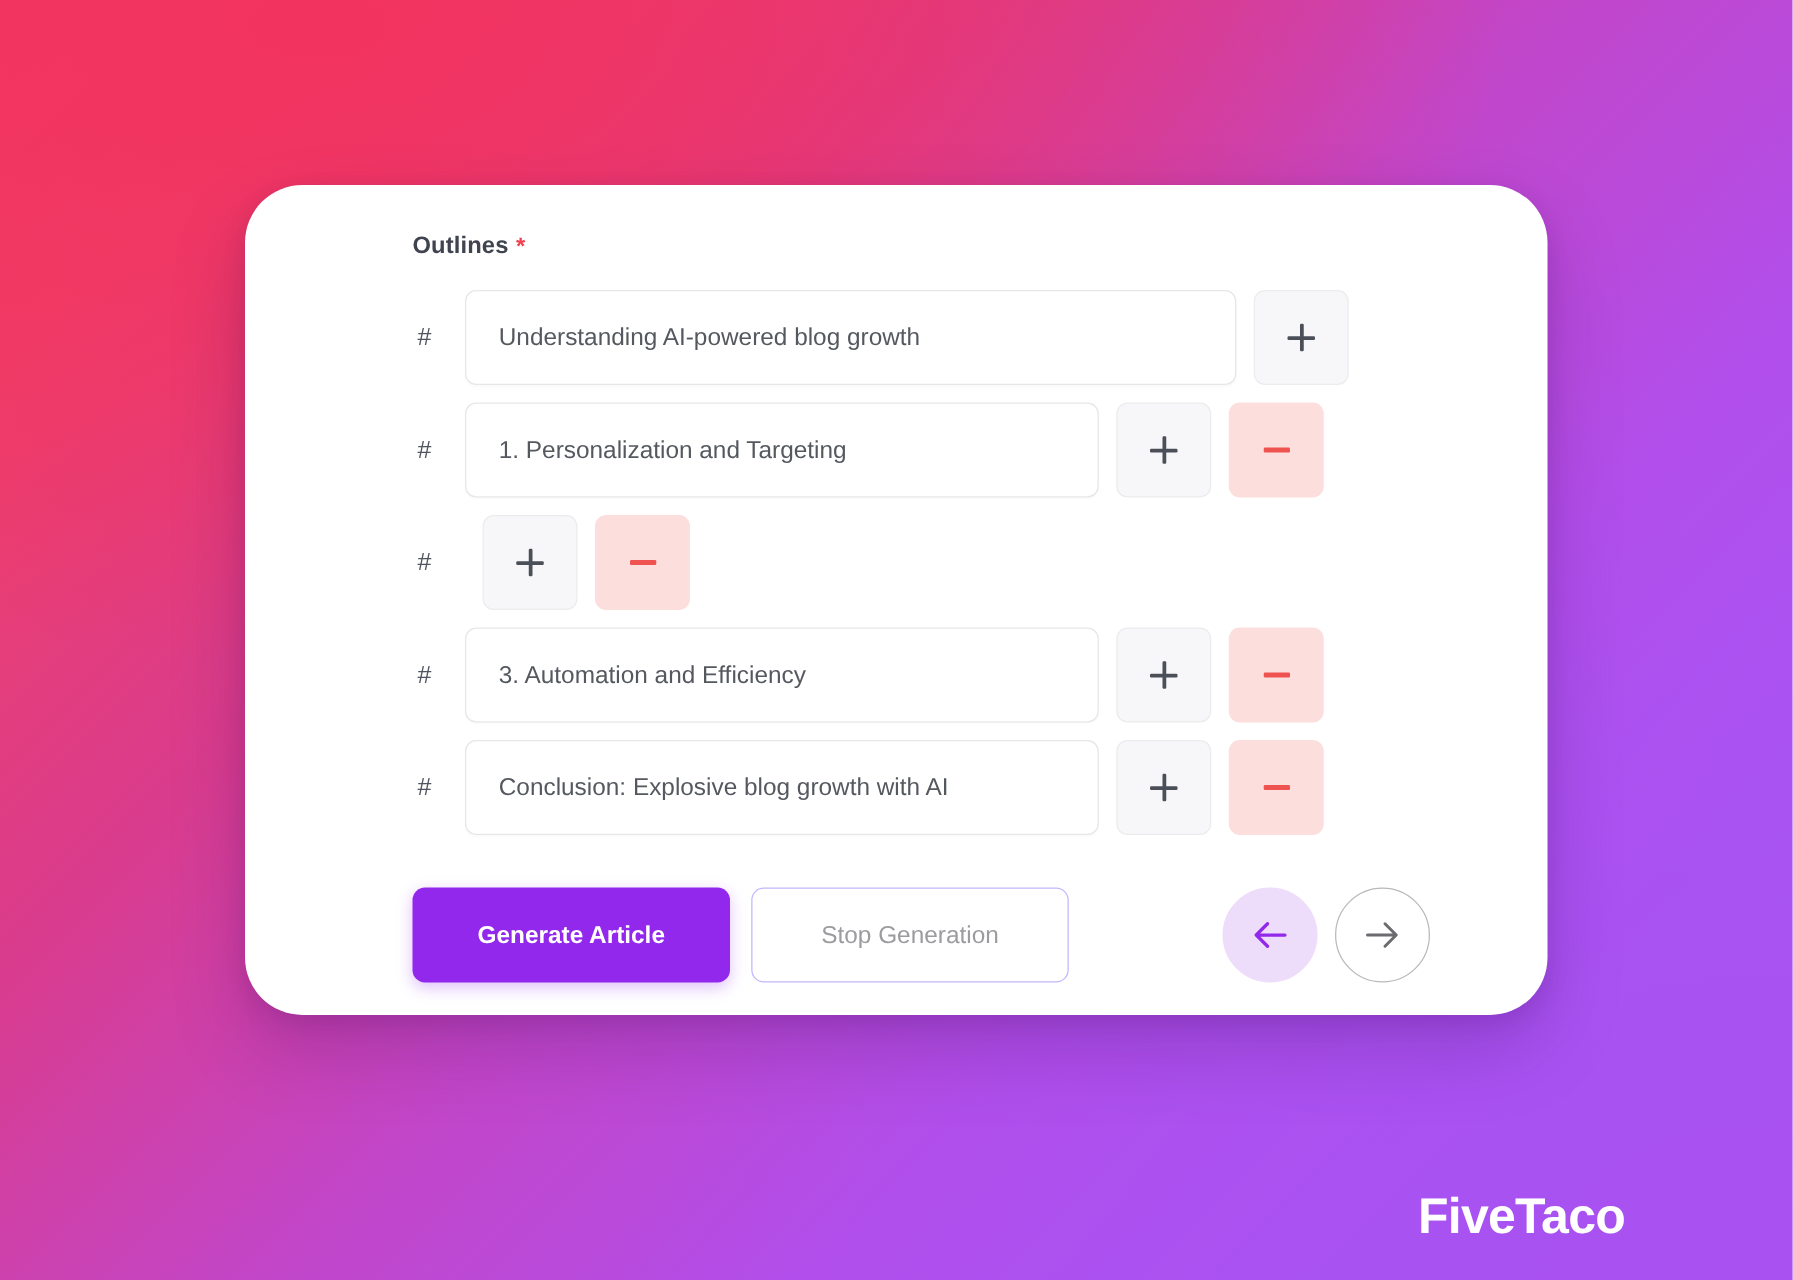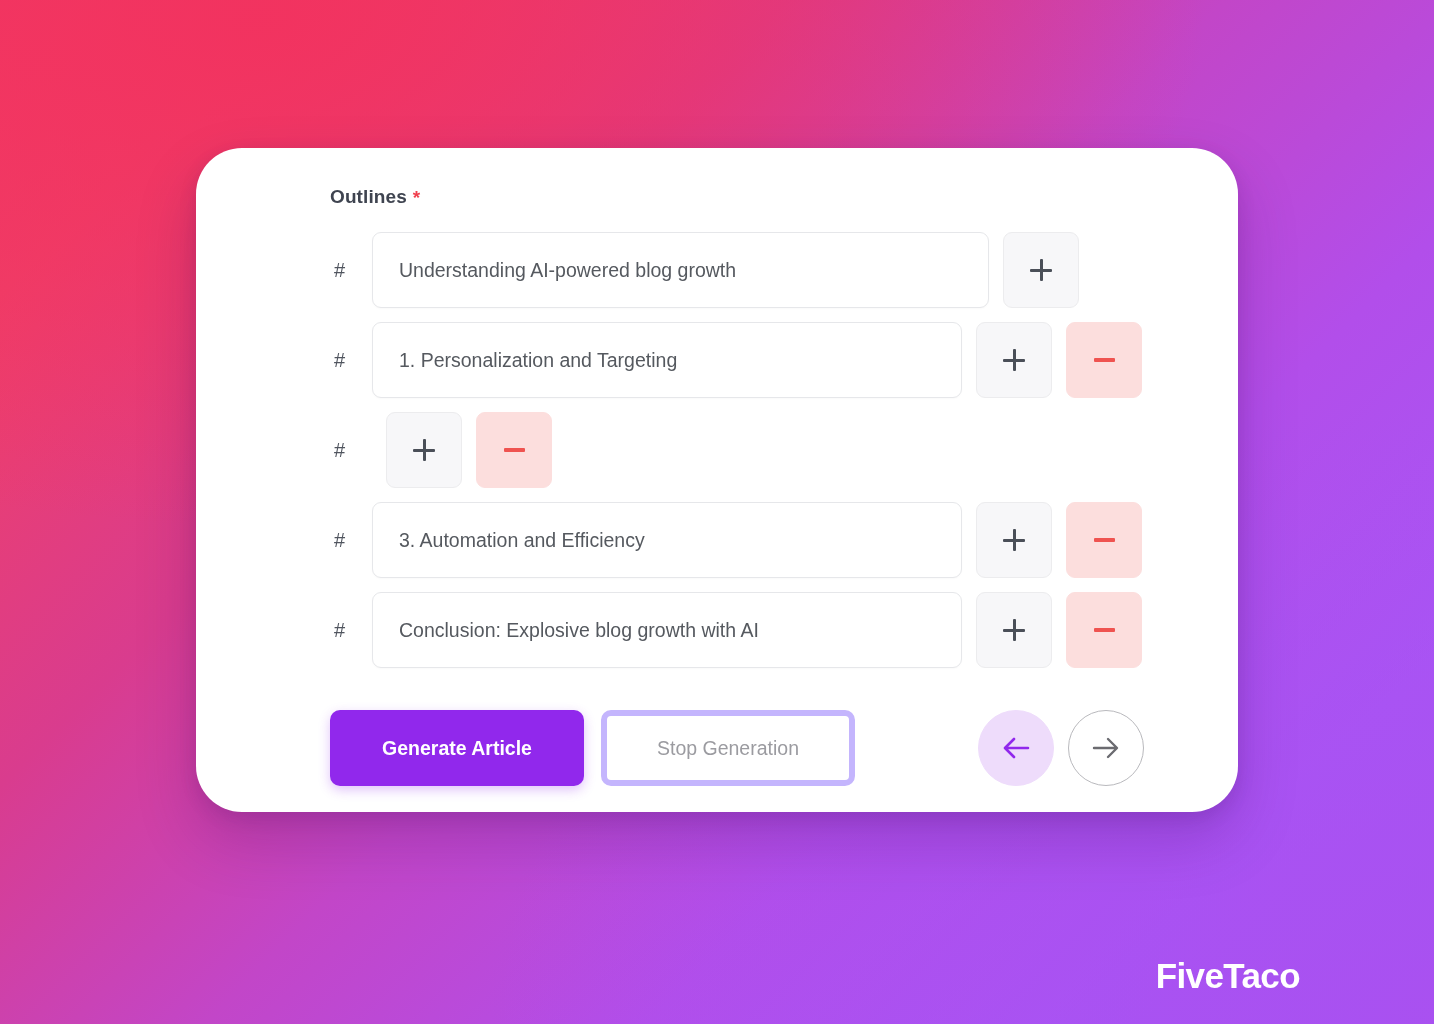--- a/index.html
+++ b/index.html
@@ -92,21 +92,21 @@
     border-radius: 9px;
     background: #ffffff;
     color: #55595f;
     font-family: "Liberation Sans", sans-serif;
     font-size: 19.5px;
     padding: 0 26px;
     outline: none;
     box-shadow: 0 1px 2px rgba(20,20,40,0.025);
   }
   .outline-input.wide  { width: 617px; }
-  .outline-input.narrow{ width: 590px; }
+  .outline-input.narrow{ width: 507px; }
 
   .btn-square {
     width: 76px;
     height: 76px;
     border-radius: 9px;
     border: 1px solid #ececee;
     display: flex;
     align-items: center;
     justify-content: center;
     cursor: pointer;
@@ -161,21 +161,21 @@
     font-size: 19.5px;
     font-weight: bold;
     cursor: pointer;
     box-shadow: 0 4px 12px rgba(145,40,236,0.28);
   }
 
   .btn-stop {
     width: 254px;
     height: 76px;
     margin-left: 17px;
-    border: 6px solid #c4b5fd;
+    border: 1px solid #c4b5fd;
     border-radius: 10px;
     background: #ffffff;
     color: #9b9ba0;
     font-family: "Liberation Sans", sans-serif;
     font-size: 19.5px;
     cursor: pointer;
   }
 
   .nav-group {
     margin-left: auto;
@@ -204,21 +204,21 @@
   }
 
   .arrow-svg { display: block; }
 
   
   .watermark {
     position: absolute;
     right: 134px;
     bottom: 28px;
     color: #ffffff;
-    font-size: 35px;
+    font-size: 40px;
     font-weight: bold;
     letter-spacing: -0.6px;
     font-family: "Liberation Sans", sans-serif;
     margin-top: 22px;
   }
 </style>
 </head>
 <body>
 
 <div class="bg-overlay"></div>

